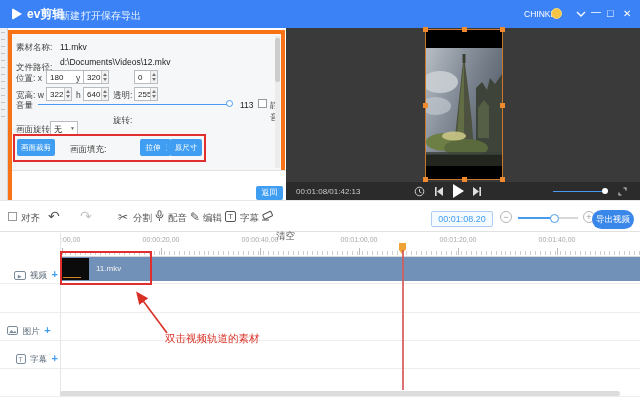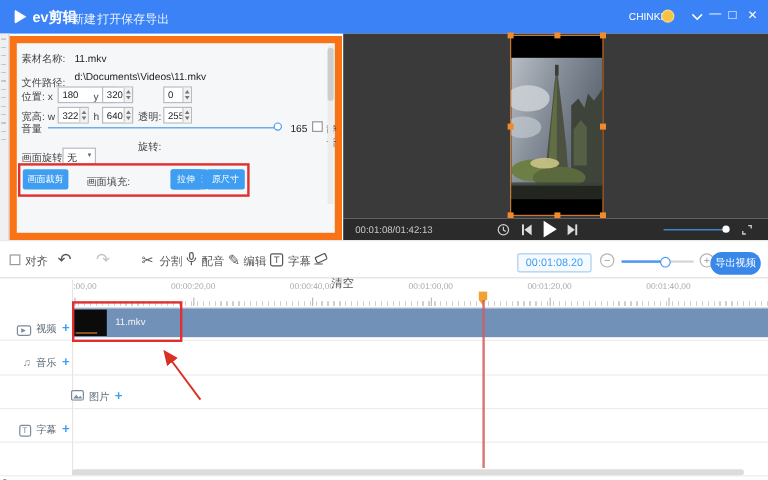--- a/index.html
+++ b/index.html
@@ -6,21 +6,21 @@
   #app{position:relative;width:640px;height:400px;overflow:hidden;
        font-family:"Liberation Sans","DejaVu Sans",sans-serif;background:#fff;
        -webkit-font-smoothing:antialiased;}
   .abs{position:absolute;}
   
   .titlebar{left:0;top:0;width:640px;height:28px;background:#3b82f6;color:#fff;}
   .menu-item{top:9px;font-size:10px;color:#eaf4ff;cursor:default;}
   .winbtn{color:#fff;}
   
   .panel{left:8px;top:30px;width:277px;height:170px;background:#f6f7f8;
-         border:6px solid #f97316;box-sizing:border-box;font-size:8.5px;color:#333;}
+         border:4px solid #f97316;box-sizing:border-box;font-size:8.5px;color:#333;}
   .plabel{color:#444;}
   .pvalue{color:#222;}
   .inputbox{background:#fff;border:1px solid #b8bcc2;box-sizing:border-box;height:14px;
             font-size:8px;color:#222;padding:2px 8px 0 3px;}
   .spin{position:absolute;right:0;top:0;bottom:0;width:6px;border-left:1px solid #ccc;
         display:flex;flex-direction:column;justify-content:space-between;padding:2px 0;background:#f2f2f2;}
   .spin i{display:block;width:0;height:0;border-left:2.5px solid transparent;border-right:2.5px solid transparent;margin:0 auto;}
   .spin .up{border-bottom:3px solid #777;}
   .spin .dn{border-top:3px solid #777;}
   .bluebtn{background:#3f9ef2;color:#fff;border-radius:2px;text-align:center;
@@ -68,21 +68,21 @@
 
   <div class="abs" style="left:0;top:28px;width:8px;height:172px;background:#eef0f1;border-right:1px solid #d5d5d5;box-sizing:border-box;">
     <div style="position:absolute;left:1px;top:4px;width:4px;height:90px;
          background:repeating-linear-gradient(to bottom,#c2c6ca 0 1px,transparent 1px 7px);"></div>
   </div>
 
   <div class="abs panel">
     <span class="abs plabel" style="left:4px;top:8px;">素材名称:</span>
     <span class="abs pvalue" style="left:48px;top:8px;">11.mkv</span>
     <span class="abs plabel" style="left:4px;top:28px;">文件路径:</span>
-    <span class="abs pvalue" style="left:48px;top:23px;">d:\Documents\Videos\11.mkv</span>
+    <span class="abs pvalue" style="left:48px;top:23px;">d:\Documents\Videos\12.mkv</span>
 
     <span class="abs plabel" style="left:4px;top:39px;">位置: x</span>
     <div class="abs inputbox" style="left:34px;top:36px;width:48px;">
       <span>180</span>
       <span class="spin">
           <i class="up"></i>
           <i class="dn"></i>
         </span>
     </div>
     <span class="abs plabel" style="left:64px;top:39px;">y</span>
@@ -123,38 +123,41 @@
       <span>255</span>
       <span class="spin">
           <i class="up"></i>
           <i class="dn"></i>
         </span>
     </div>
 
     <span class="abs plabel" style="left:4px;top:66px;">音量</span>
     <div class="abs" style="left:26px;top:70px;width:192px;height:1px;background:#4a9af2;"></div>
     <div class="abs" style="left:214px;top:66px;width:7px;height:7px;border-radius:50%;background:#fff;border:1px solid #4a9af2;box-sizing:border-box;"></div>
-    <span class="abs pvalue" style="left:228px;top:66px;">165</span>
+    <span class="abs pvalue" style="left:228px;top:66px;">113</span>
     <span class="abs" style="left:246px;top:65px;width:9px;height:9px;background:#fff;border:1px solid #999;box-sizing:border-box;"></span>
     <span class="abs plabel" style="left:258px;top:66px;">静音</span>
 
     <span class="abs plabel" style="left:4px;top:90px;">画面旋转:</span>
     <div class="abs" style="left:38px;top:87px;width:28px;height:14px;background:#fff;border:1px solid #b8bcc2;box-sizing:border-box;">
       <span style="position:absolute;left:3px;top:2px;font-size:8px;color:#222;">无</span>
       <span style="position:absolute;right:2px;top:3px;font-size:5px;color:#666;">▼</span>
     </div>
 
     <div class="abs redbox" style="left:1px;top:100px;width:193px;height:28px;"></div>
 
     <div class="abs bluebtn" style="left:5px;top:105px;width:38px;">画面裁剪</div>
     <span class="abs plabel" style="left:58px;top:110px;">画面填充:</span>
     <div class="abs bluebtn" style="left:94px;top:105px;width:30px;margin-left:35px;">自适应</div>
     <div class="abs bluebtn" style="left:128px;top:105px;width:26px;">拉伸</div>
     <div class="abs bluebtn" style="left:158px;top:105px;width:32px;">原尺寸</div>
 
+    <div class="abs" style="left:0;top:136px;width:275px;height:32px;background:#fff;border-top:1px solid #e2e2e2;">
+      <div class="bluebtn" style="position:absolute;left:244px;top:15px;width:27px;height:14px;line-height:14px;font-size:8px;">返回</div>
+    </div>
 
     <div class="abs" style="right:1px;top:2px;width:5px;height:132px;background:#ececec;">
       <div style="position:absolute;left:0;top:2px;width:5px;height:44px;background:#cdcdcd;border-radius:2px;"></div>
     </div>
   </div>
 
   <div class="abs preview"></div>
 
   <div class="abs" style="left:425px;top:29px;width:78px;height:151px;background:#000;border:1px solid rgba(240,140,50,.85);box-sizing:border-box;">
     <svg style="position:absolute;left:0;top:18px;" width="76" height="118" viewBox="0 0 76 118">
@@ -288,26 +291,21 @@
     <div style="position:absolute;left:2px;bottom:2px;width:18px;height:1px;background:#d98426;"></div>
   </div>
   <span class="abs" style="left:96px;top:264px;font-size:8px;color:#f2f2f2;">11.mkv</span>
   <div class="abs redbox" style="left:60px;top:251px;width:92px;height:34px;"></div>
 
   <div class="abs" style="left:0;top:264px;width:58px;text-align:right;">
     <span class="boxicon" style="width:12px;height:9px;font-size:5px;line-height:8px;">▶</span>
     <span class="track-label">视频</span>
     <span class="addbtn">+</span>
   </div>
-  <div class="abs" style="left:0;top:292px;width:58px;text-align:right;">
-    <span style="font-size:9px;color:#7a8b9c;">♫</span>
-    <span class="track-label">音乐</span>
-    <span class="addbtn">+</span>
-  </div>
-  <div class="abs" style="left:0;top:320px;width:58px;text-align:right;padding-left:44px;">
+  <div class="abs" style="left:0;top:320px;width:58px;text-align:center;">
     <svg width="11" height="9" viewBox="0 0 11 9" style="vertical-align:-1px;">
       <rect x="0.5" y="0.5" width="10" height="8" rx="1.5" fill="none" stroke="#7a8b9c" stroke-width="1"></rect>
       <polygon points="2,7 4.5,4 6.5,6.2 8,4.8 9.5,7" fill="#7a8b9c"></polygon>
     </svg>
     <span class="track-label">图片</span>
     <span class="addbtn">+</span>
   </div>
   <div class="abs" style="left:0;top:348px;width:58px;text-align:right;">
     <span class="boxicon" style="width:10px;height:10px;font-size:7px;line-height:9px;">T</span>
     <span class="track-label">字幕</span>
@@ -329,16 +327,17 @@
   <div class="abs" style="left:402px;top:250px;width:1.5px;height:140px;background:rgba(213,90,90,0.85);"></div>
 
   <svg class="abs" style="left:126px;top:286px;" width="48" height="50" viewBox="0 0 48 50">
     <defs>
       <marker id="ah" markerWidth="9" markerHeight="8" refX="6" refY="3.5" orient="auto">
         <path d="M0,0 L8,3.5 L0,7 z" fill="#d93025"></path>
       </marker>
     </defs>
     <line x1="41" y1="47" x2="12" y2="8" stroke="#d93025" stroke-width="1.6" marker-end="url(#ah)"></line>
   </svg>
+  <span class="abs" style="left:165px;top:332px;font-size:10.5px;color:#d93025;font-family:'Liberation Serif','DejaVu Serif',serif;">双击视频轨道的素材</span>
 
   <div class="abs" style="left:60px;top:391px;width:560px;height:5px;background:#dcdcdc;border-radius:3px;"></div>
 
 </div>
 
 </body></html>

